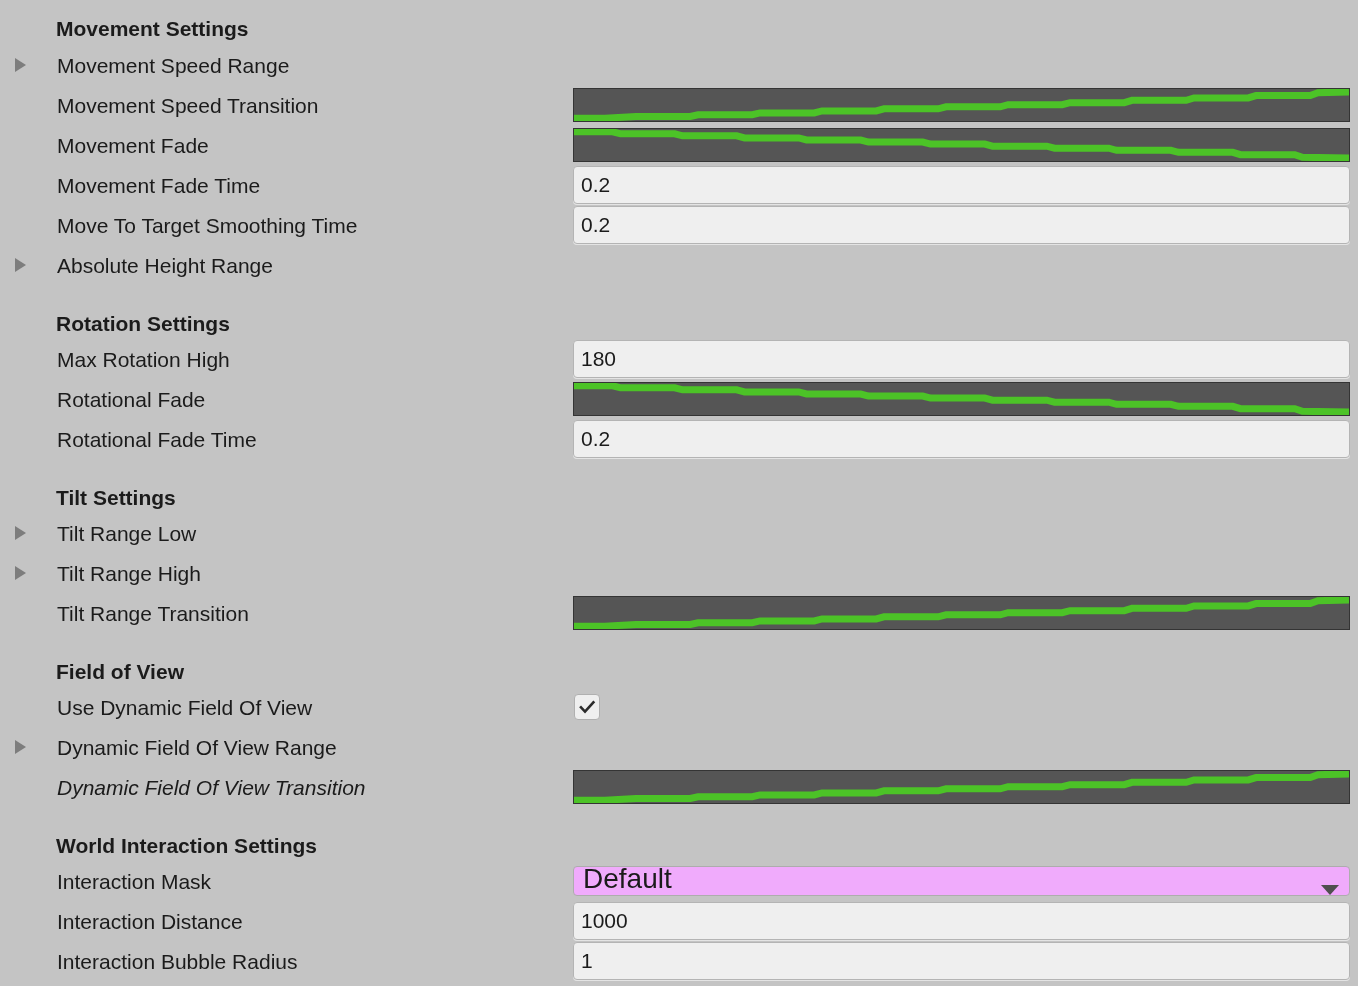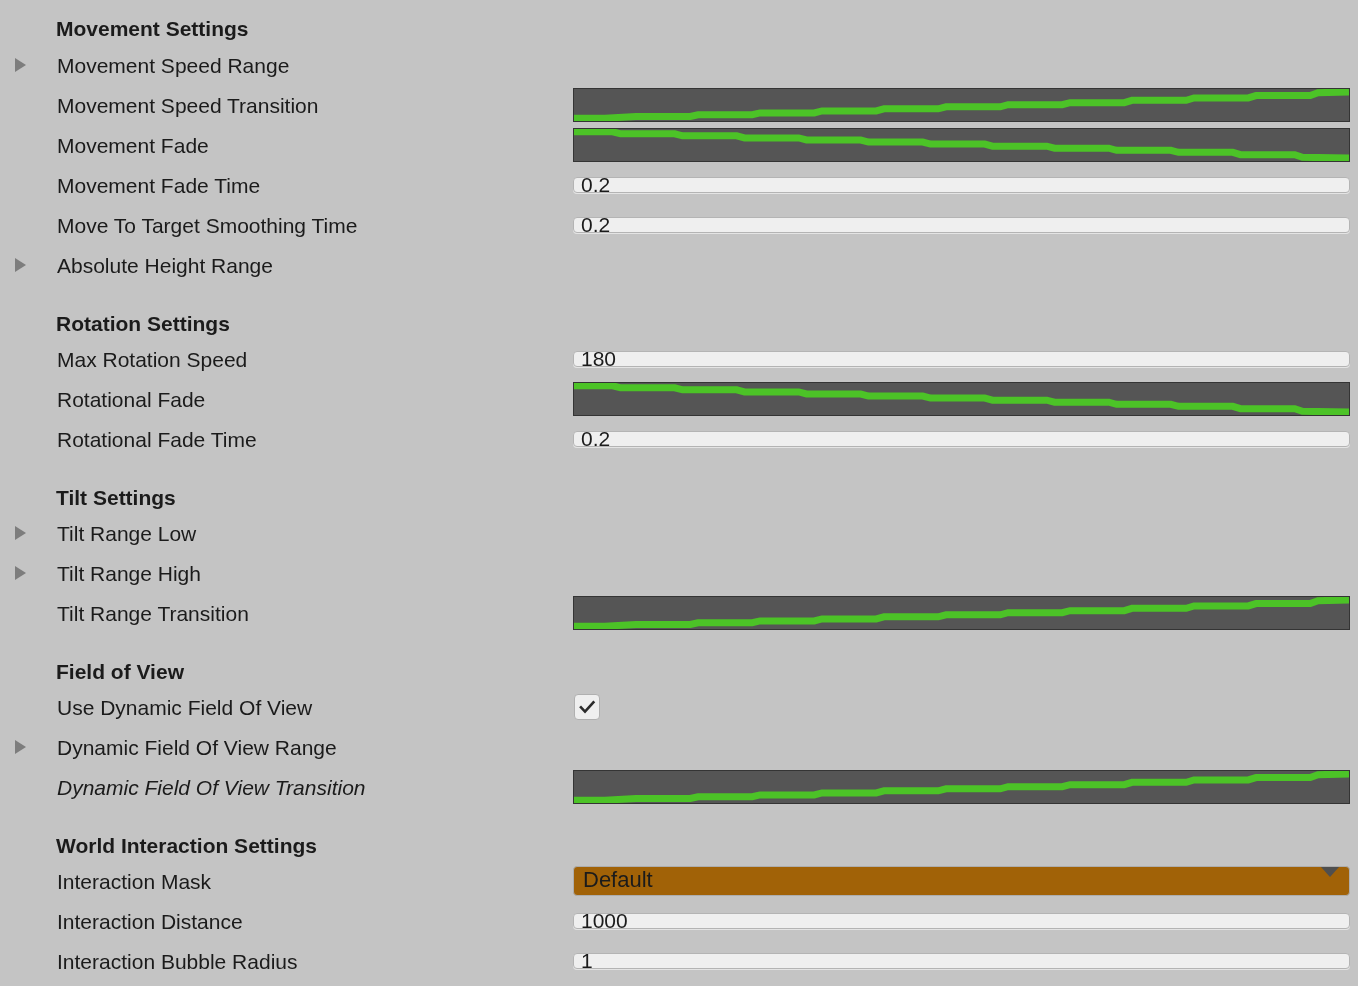--- a/index.html
+++ b/index.html
@@ -52,47 +52,47 @@
     border-left: 11px solid #7d7d7d;
     border-top: 7px solid transparent;
     border-bottom: 7px solid transparent;
   }
 
   
   .input {
     position: absolute;
     left: 573px;
     right: 8px;
-    height: 16px;
+    height: 38px;
     background: #efefef;
     border: 1px solid #b4b4b4;
     border-radius: 4px;
     box-sizing: border-box;
     display: flex;
     align-items: center;
     padding-left: 7px;
     font-size: 21px;
     color: #1b1b1b;
     box-shadow: 0 1px 0 rgba(255,255,255,0.55);
   }
 
   
   .dropdown {
     position: absolute;
     left: 573px;
     right: 8px;
     height: 30px;
-    background: #a16207;
+    background: #f0abfc;
     border: 1px solid #adadad;
     border-radius: 4px;
     box-sizing: border-box;
     display: flex;
-    align-items: flex-start;
+    align-items: flex-end;
     padding: 0 8px 0 9px;
-    font-size: 22px;
+    font-size: 28px;
     color: #1b1b1b;
     justify-content: space-between;
   }
   .dropdown .caret {
     width: 0;
     height: 0;
     border-left: 9px solid transparent;
     border-right: 9px solid transparent;
     border-top: 10px solid #4f4f4f;
     margin-right: 2px;
@@ -176,21 +176,21 @@
   <div class="row" style="top:245px;position:absolute;left:0;right:0;">
     <span class="foldout"></span>
     <span class="label">Absolute Height Range</span>
   </div>
 
   <div class="row" style="top:303px;position:absolute;left:0;right:0;">
     <span class="label header">Rotation Settings</span>
   </div>
 
   <div class="row" style="top:339px;position:absolute;left:0;right:0;">
-    <span class="label">Max Rotation Speed</span>
+    <span class="label">Max Rotation High</span>
     <div class="input">180</div>
   </div>
 
   <div class="row" style="top:379px;position:absolute;left:0;right:0;">
     <span class="label">Rotational Fade</span>
     <div class="curve">
         <svg viewBox="0 0 1000 100" preserveAspectRatio="none">
           <path d="M0.00 8.60 L50.00 8.60 L60.00 15.04 L130.00 15.04 L140.00 21.48 L210.00 21.48 L220.00 27.92 L290.00 27.92 L300.00 34.36 L370.00 34.36 L380.00 40.80 L450.00 40.80 L460.00 47.24 L530.00 47.24 L540.00 53.68 L610.00 53.68 L620.00 60.12 L690.00 60.12 L700.00 66.56 L770.00 66.56 L780.00 73.00 L850.00 73.00 L860.00 80.36 L930.00 80.36 L940.00 88.64 L1000.00 90.48" fill="none" stroke="#4cc327" stroke-width="7" vector-effect="non-scaling-stroke" stroke-linejoin="miter" stroke-linecap="butt"></path>
         </svg>
       </div>

